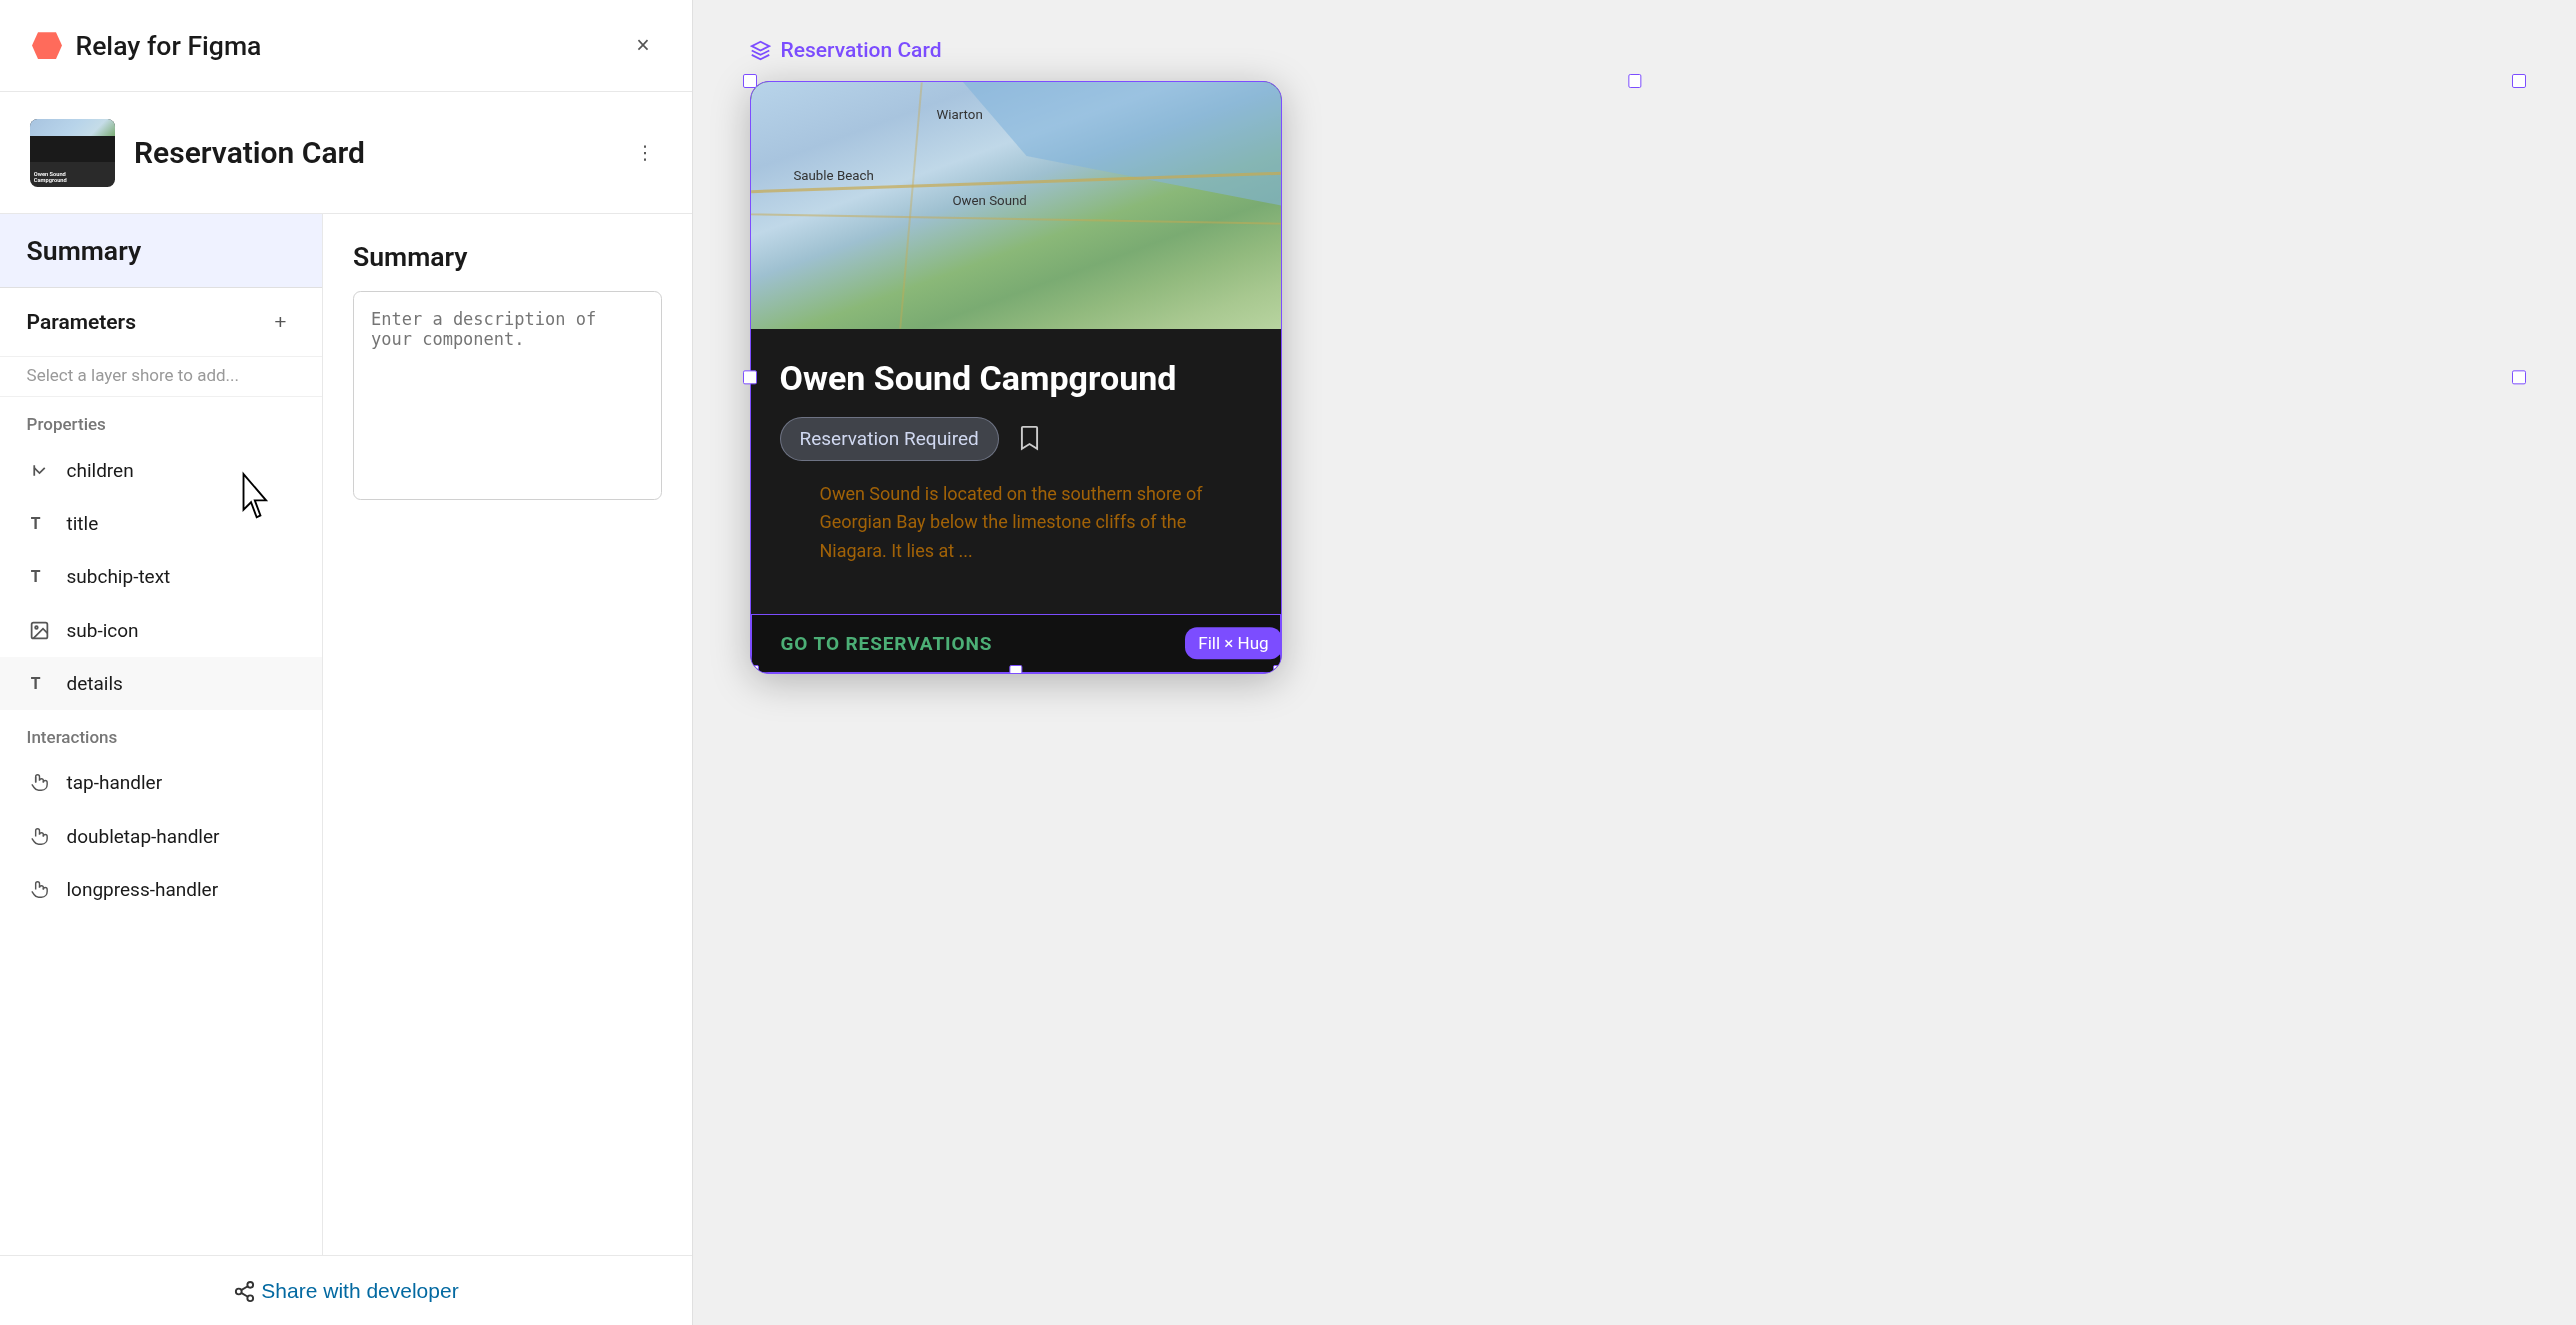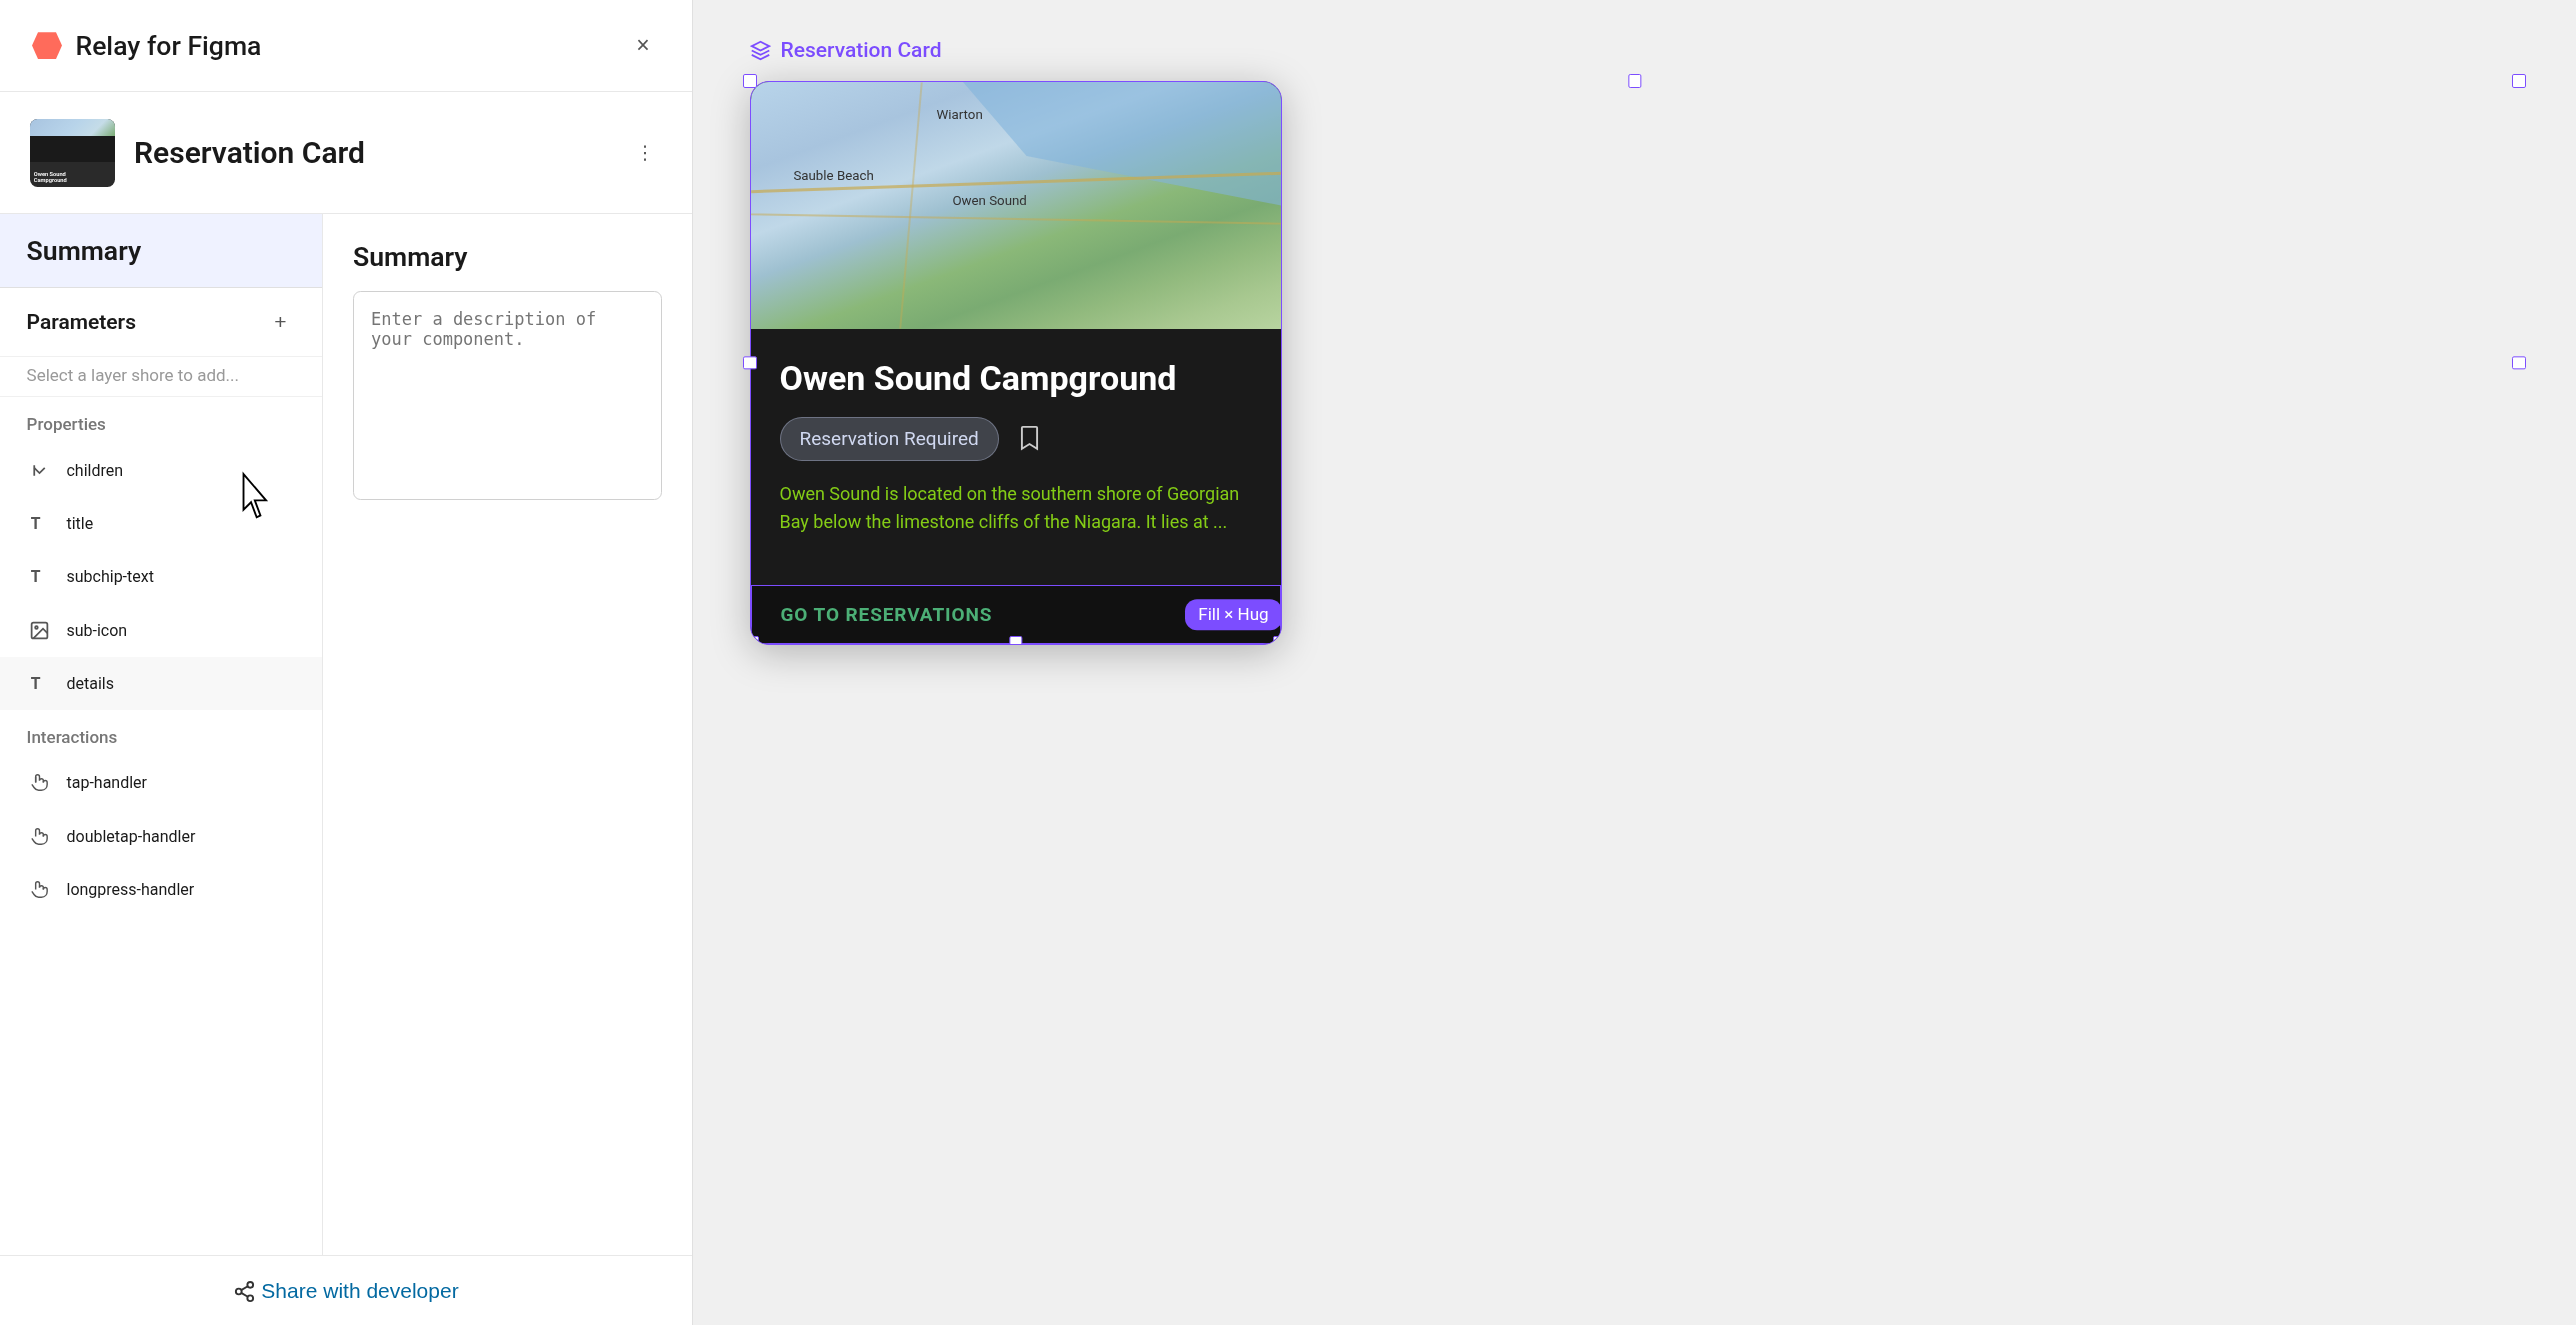--- a/index.html
+++ b/index.html
@@ -223,21 +223,21 @@
       justify-content: center;
       flex-shrink: 0;
     }
 
     .prop-icon svg {
       width: 21px;
       height: 21px;
     }
 
     .prop-label {
-      font-size: 16px;
+      font-size: 19px;
       color: #1a1a1a;
       text-align: center;
     }
 
     .interaction-item {
       display: flex;
       align-items: center;
       gap: 13.3px;
       padding: 13.3px 26.6px;
       cursor: pointer;
@@ -436,23 +436,24 @@
       width: 34px;
       height: 34px;
       display: flex;
       align-items: center;
       justify-content: center;
       color: #ccc;
     }
 
     .card-description {
       font-size: 18px;
-      color: #84cc16;
+      color: #a16207;
       line-height: 1.6;
       margin-bottom: 23px;
+      margin-left: 40px;
     }
 
     .go-reservations {
       font-size: 19px;
       font-weight: 700;
       color: #4caf76;
       letter-spacing: 0.9px;
     }
 
     .fill-hug-badge {

